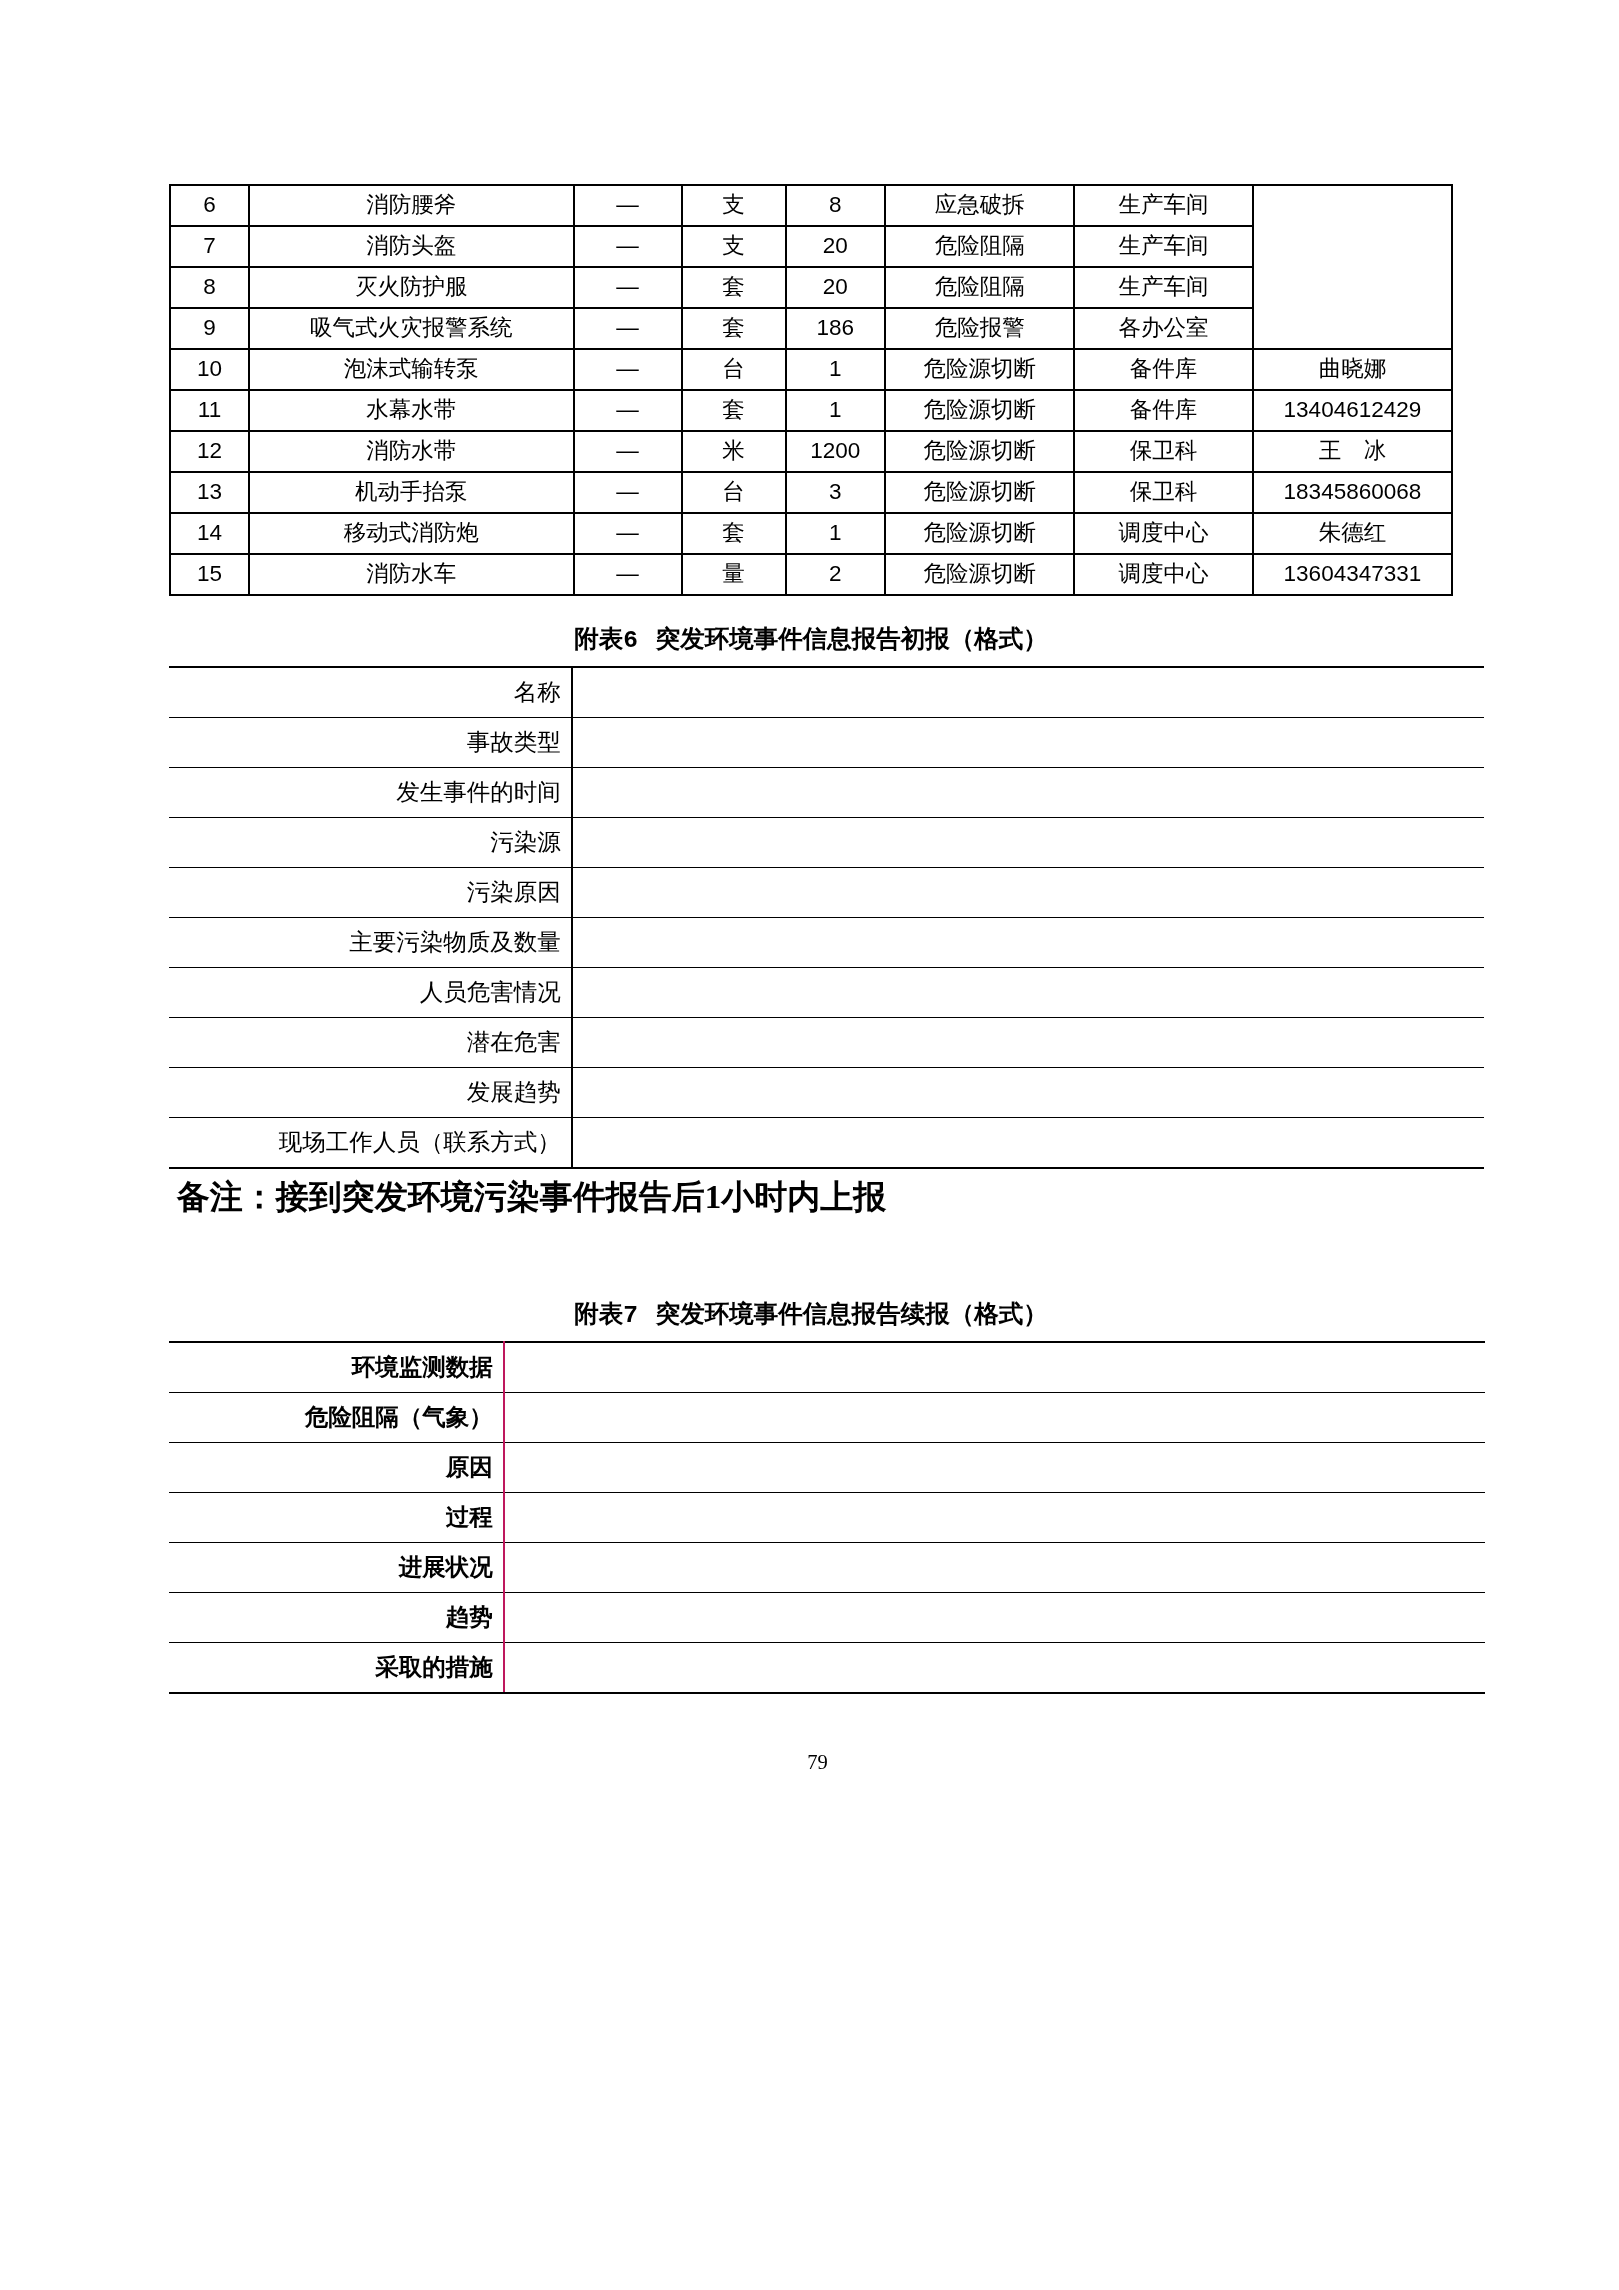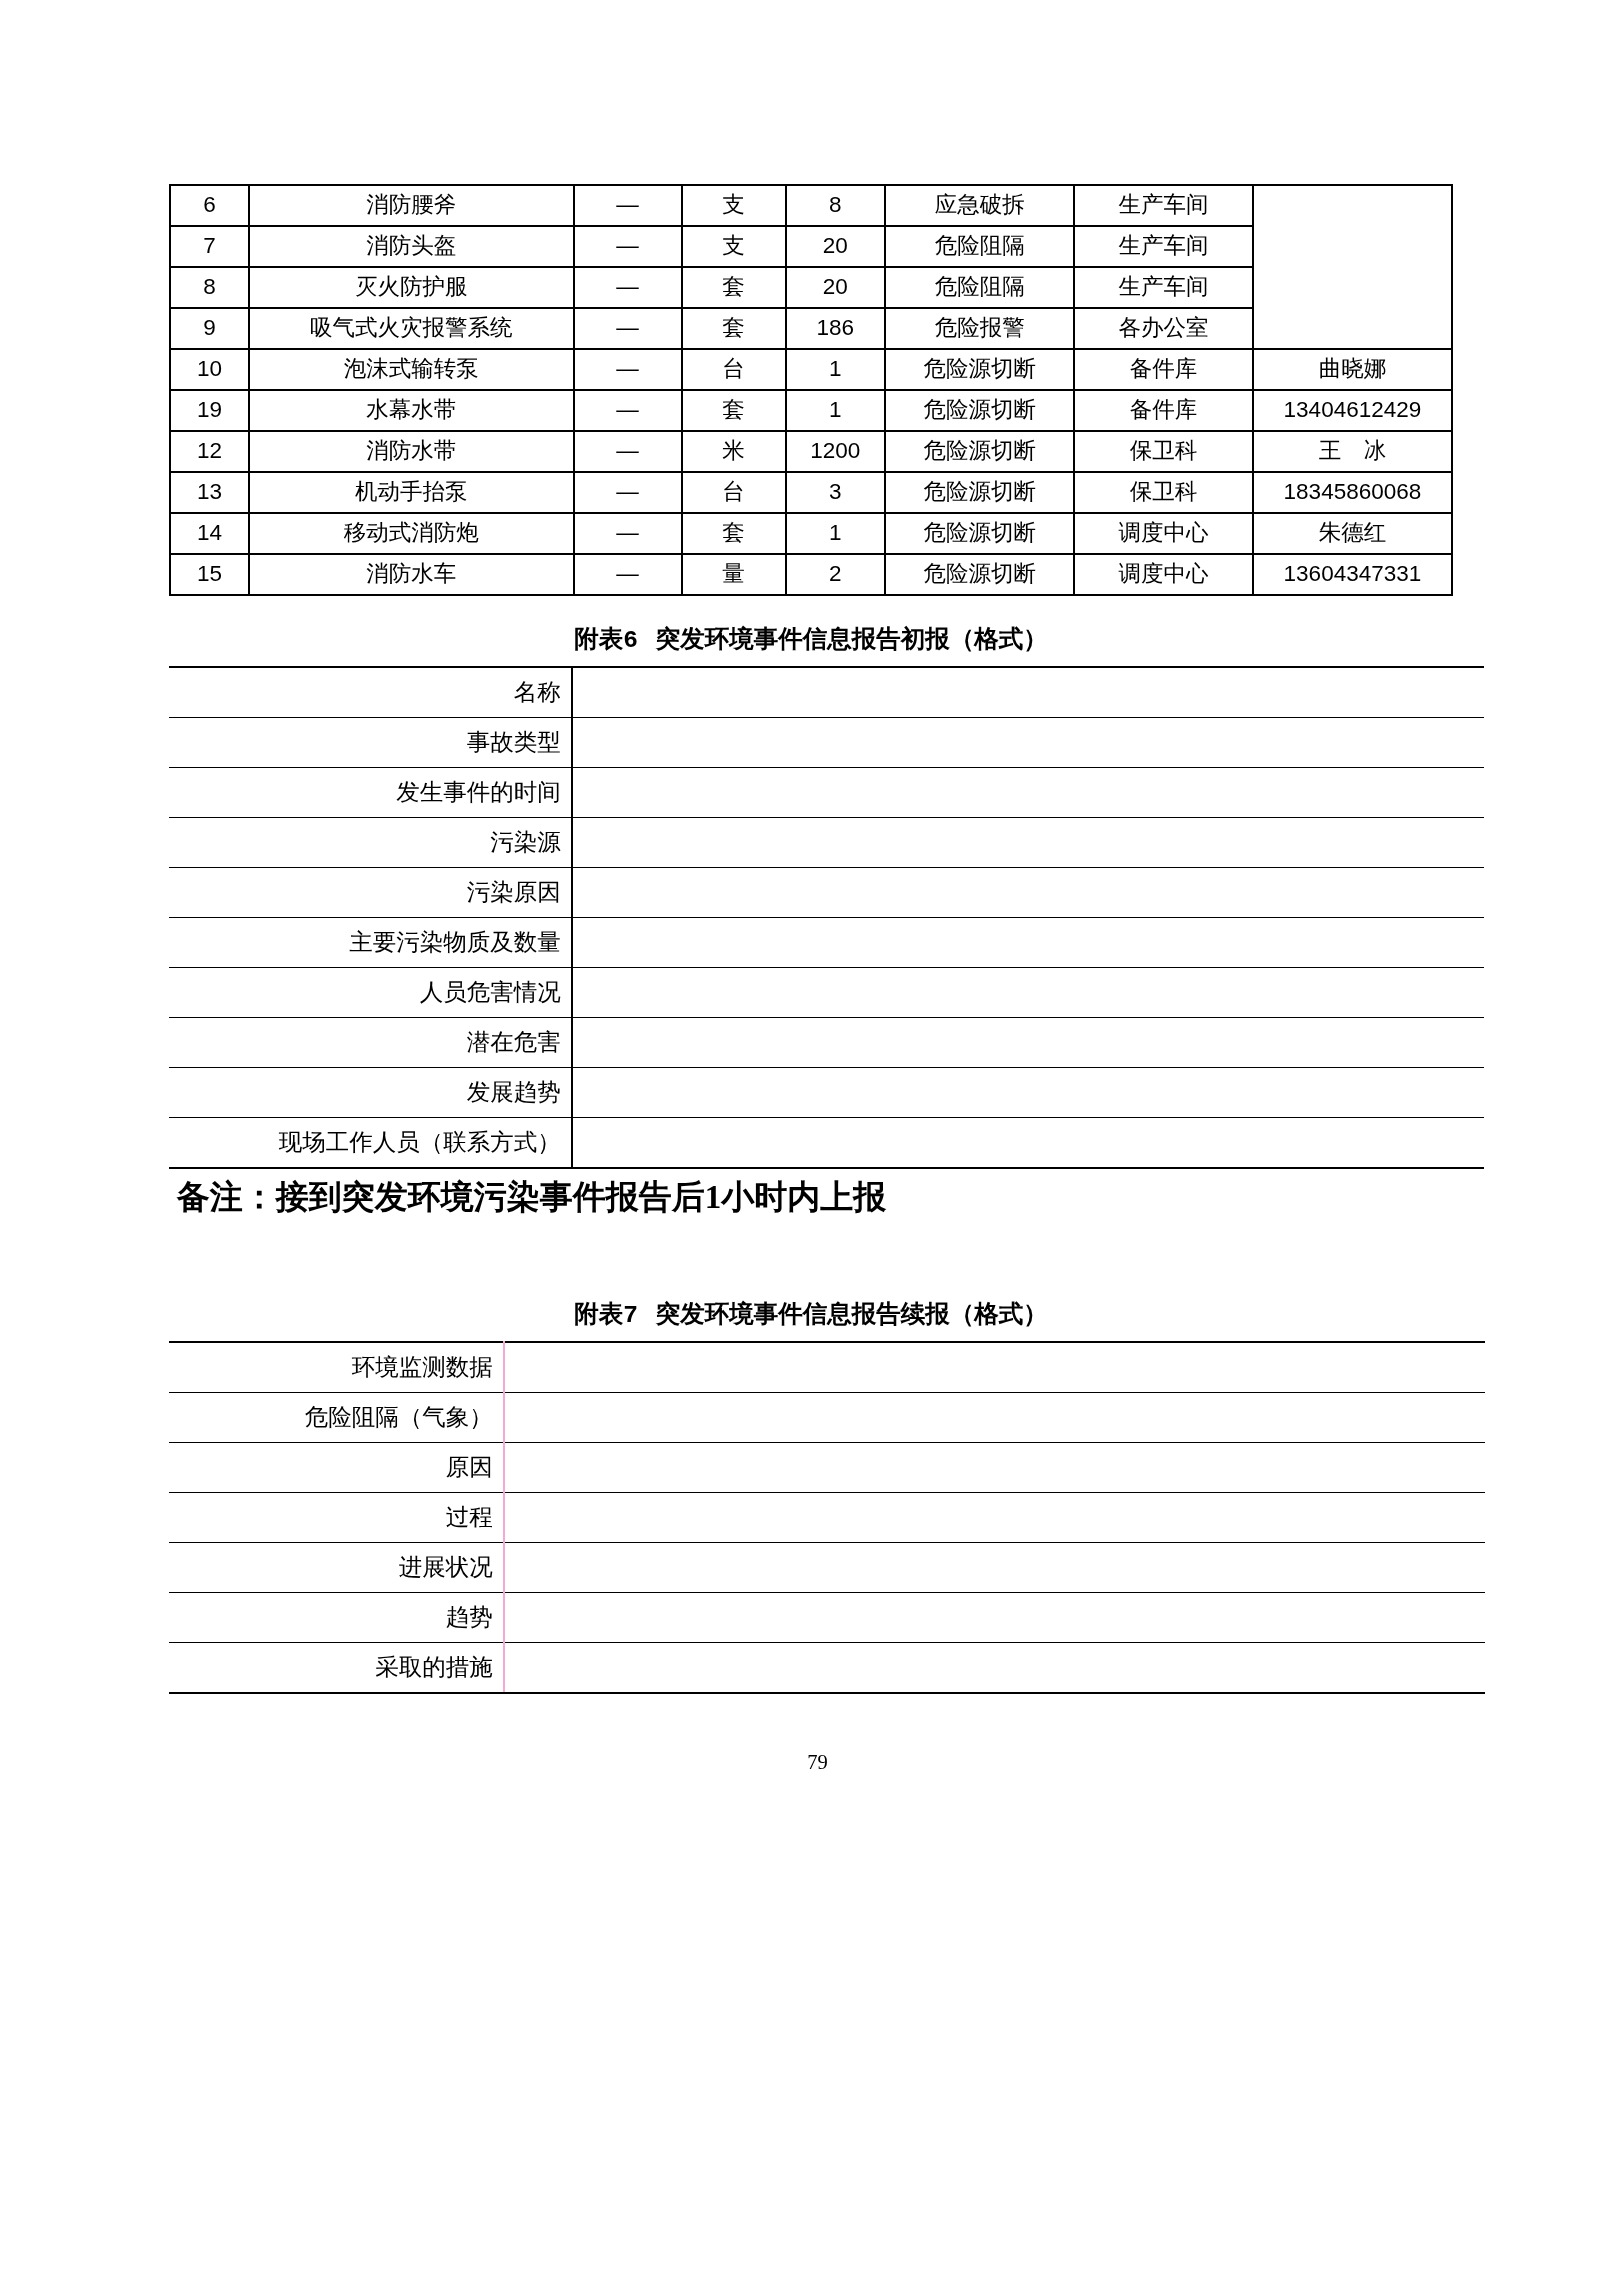--- a/index.html
+++ b/index.html
@@ -88,21 +88,21 @@
   table.form tr:last-child td { border-bottom: 2.9px solid #000; }
 
   .form6 { width: 1274px; }
   .form6 td.lbl { width: 382px; height: 49px; }
   .form6 td.val { width: 892px; }
   .form6 td.lbl { border-right: 2px solid #000; }
 
   .form7 { width: 1274px; }
   .form7 td.lbl { width: 314px; height: 49px; }
   .form7 td.val { width: 961px; }
-  .form7 td.lbl { border-right: 2px solid #f9a8d4; }
+  .form7 td.lbl { border-right: 2px solid #be185d; font-weight: bold; }
 
   .note {
     font-weight: bold;
     font-size: 33px;
     font-family: "Liberation Serif", serif;
     margin: 5.9px 0 0 7.8px;
   }
 
   .spacer-lg { height: 51px; }
 
@@ -165,21 +165,21 @@
           <td class="col-no">10</td>
           <td class="col-name">泡沫式输转泵</td>
           <td class="col-spec">—</td>
           <td class="col-unit">台</td>
           <td class="col-qty">1</td>
           <td class="col-use">危险源切断</td>
           <td class="col-place">备件库</td>
           <td class="col-resp">曲晓娜</td>
         </tr>
         <tr>
-          <td class="col-no">19</td>
+          <td class="col-no">11</td>
           <td class="col-name">水幕水带</td>
           <td class="col-spec">—</td>
           <td class="col-unit">套</td>
           <td class="col-qty">1</td>
           <td class="col-use">危险源切断</td>
           <td class="col-place">备件库</td>
           <td class="col-resp">13404612429</td>
         </tr>
         <tr>
           <td class="col-no">12</td>

